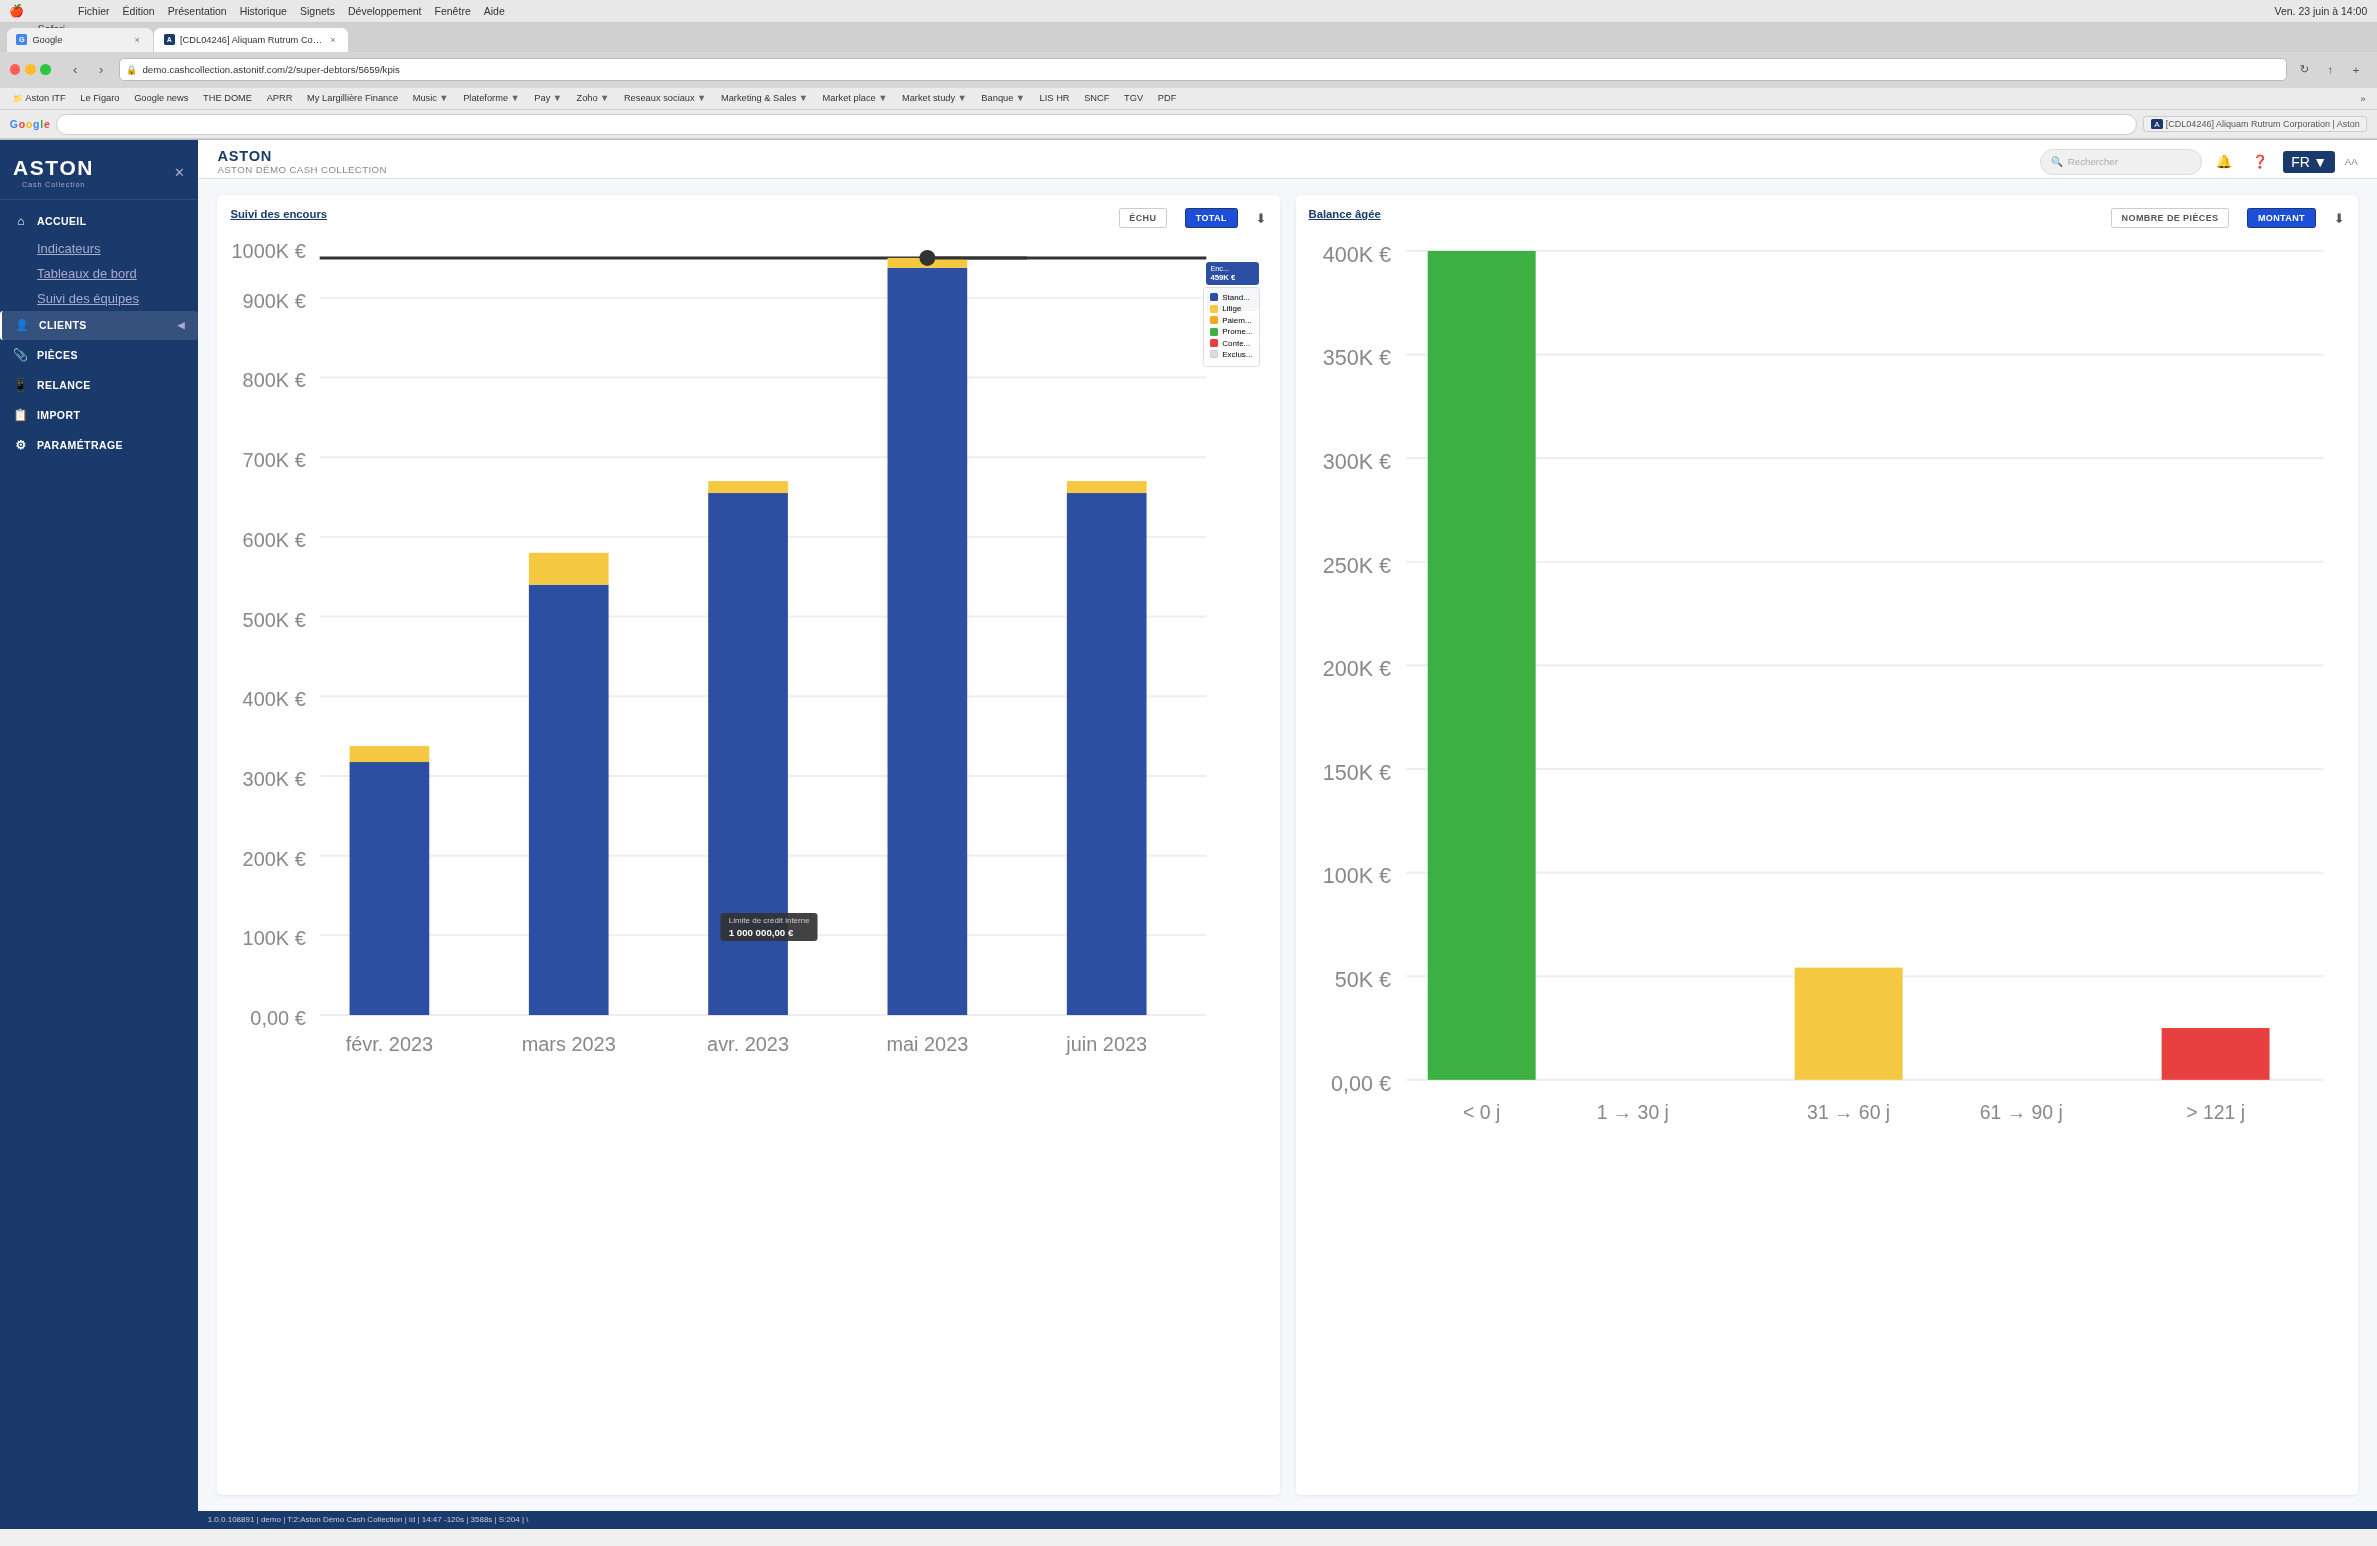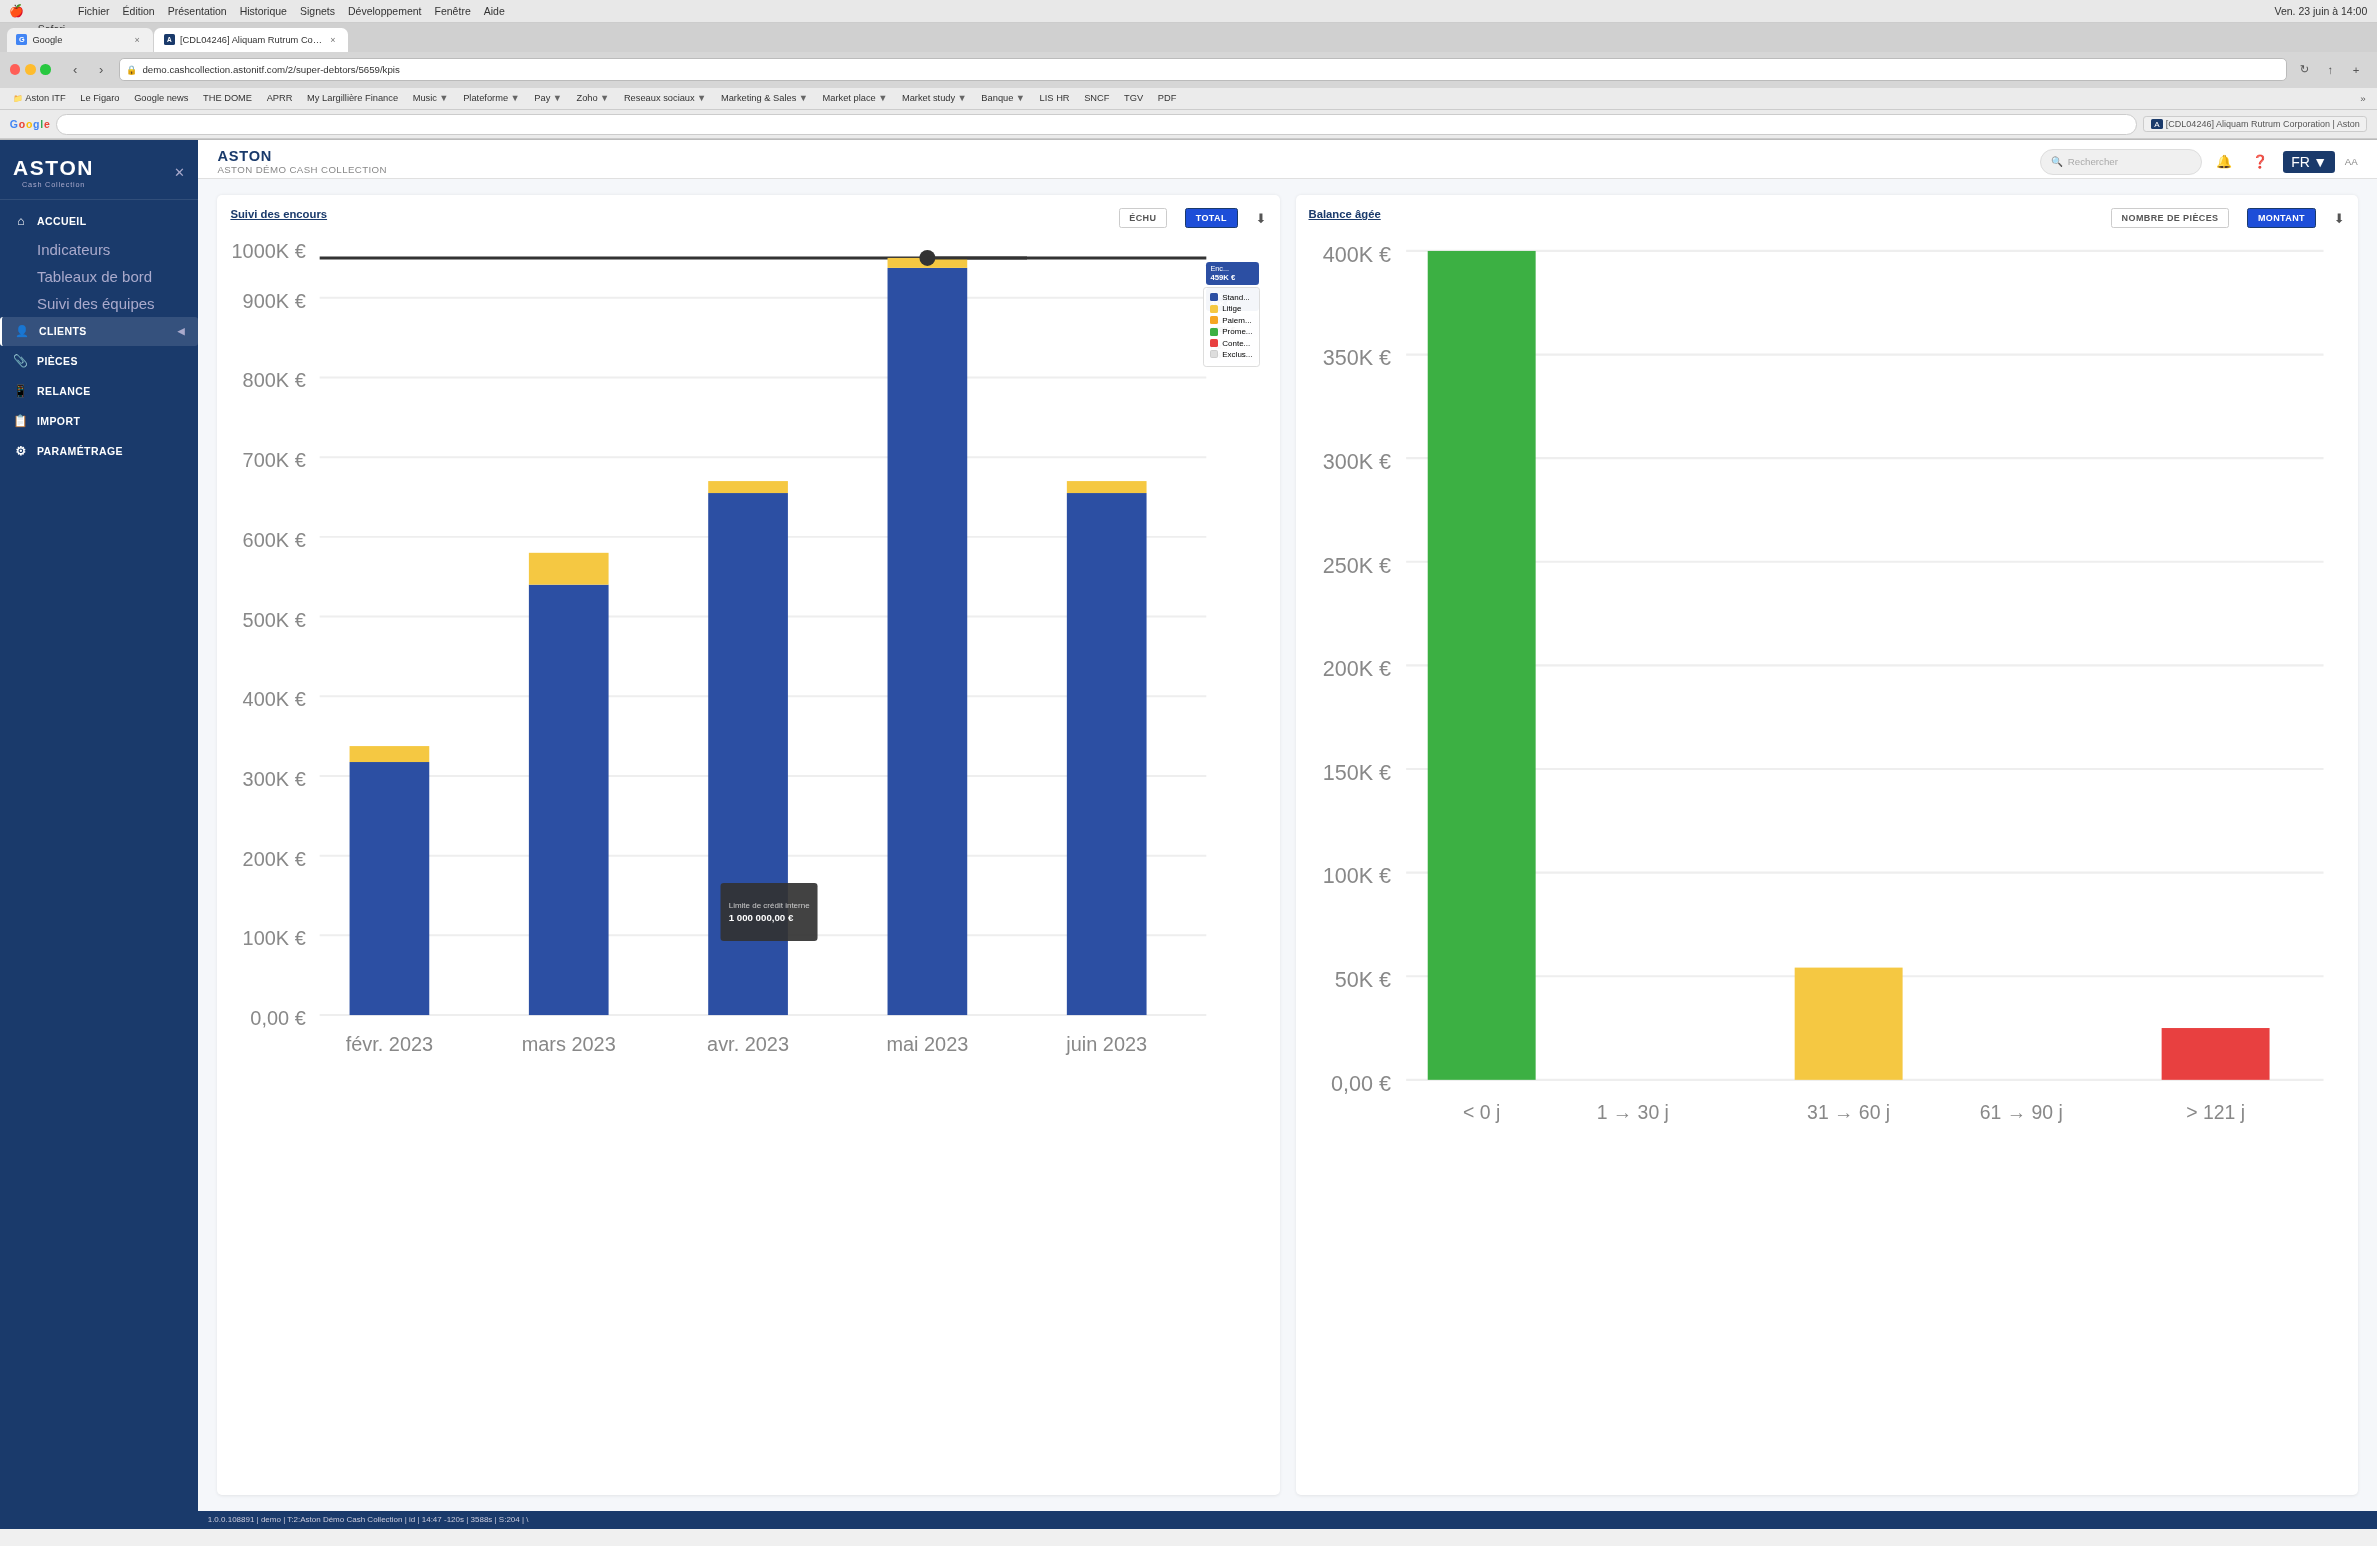--- a/index.html
+++ b/index.html
@@ -162,23 +162,24 @@
       font-weight: 600;
       letter-spacing: 0.4px;
       color: #fff;
       position: relative;
     }
     .sidebar-item.active { background: rgba(255,255,255,0.12); border-left: 2.4px solid #fff; }
     .sidebar-item-icon { width: 16px; text-align: center; font-size: 12px; }
     .sidebar-sub-item {
       padding: 4.9px 13px 4.9px 37px;
       cursor: pointer;
-      font-size: 15px;
+      font-size: 13px;
       color: #aac;
       display: block;
+      text-decoration: underline;
     }
     .sidebar-chevron { margin-left: auto; font-size: 9px; color: #aac; }
 
     
     .main-content {
       flex: 1;
       background: #f5f7fa;
       display: flex;
       flex-direction: column;
       overflow: hidden;
@@ -280,21 +281,21 @@
 
     
     .chart-area { position: relative; }
 
     
     .chart-tooltip {
       position: absolute;
       background: rgba(50,50,50,0.92);
       color: #fff;
       border-radius: 3.2px;
-      padding: 18px 8px;
+      padding: 3px 8px;
       font-size: 9px;
       pointer-events: none;
       white-space: nowrap;
       z-index: 10;
     }
     .tooltip-label { font-size: 8px; color: #ccc; margin-bottom: 1.6px; }
     .tooltip-value { font-size: 9.7px; font-weight: bold; }
 
     
     .chart-legend {

